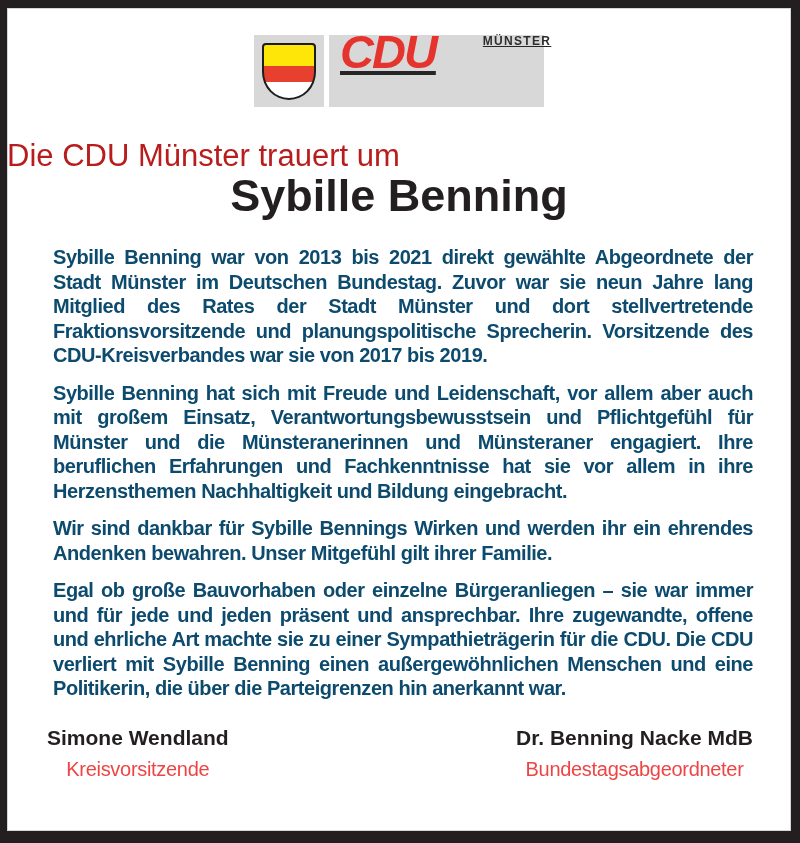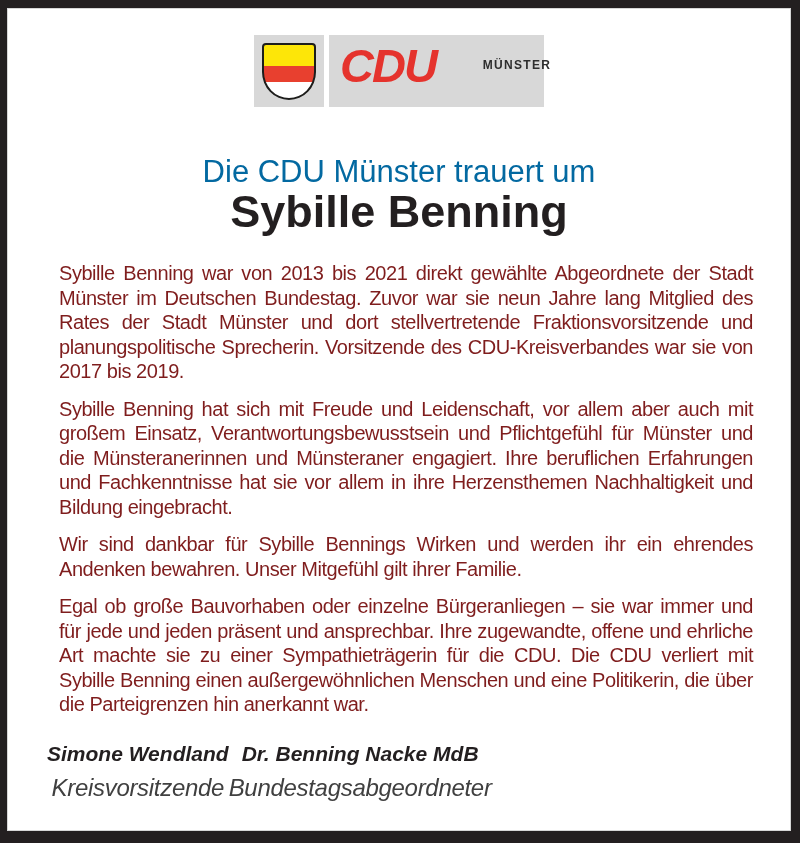--- a/index.html
+++ b/index.html
@@ -38,22 +38,23 @@
     border: 2px solid #1d1d1b;
     border-radius: 4px 4px 27px 27px / 4px 4px 28px 28px;
     background: linear-gradient(to bottom,
       #fde608 0%, #fde608 39%,
       #e8402f 39%, #e8402f 70%,
       #ffffff 70%, #ffffff 100%);
   }
   .text-box {
     width: 215px;
     display: flex;
-    align-items: center;
+    align-items: flex-start;
     padding: 0 0 11px 11px;
+    text-decoration: underline;
   }
   .cdu-word {
     font-size: 47px;
     font-weight: bold;
     font-style: italic;
     letter-spacing: -2px;
     line-height: 0.72;
     color: #e5332d;
   }
   .city-word {
@@ -62,67 +63,68 @@
     letter-spacing: 1.3px;
     color: #2e2e2e;
     margin-left: 16px;
     line-height: 1;
     padding-bottom: 2px;
     padding-left: 31px;
   }
 
   
   .intro {
-    margin-top: 49px;
-    text-align: center;
+    margin-top: 33px;
+    text-align: left;
     font-size: 31px;
     font-weight: 400;
     line-height: 1;
-    color: #0369a1;
+    color: #b91c1c;
   }
   .name {
     margin: 2px 0 0 0;
     text-align: center;
     font-size: 45px;
     font-weight: bold;
     line-height: 1;
     color: #231f20;
   }
 
   
   .body-text {
     margin: 27px 38px 0 40px;
   }
   .body-text p {
-    margin: 0 0 13px 12px;
+    margin: 0 0 13px 6px;
     font-size: 20px;
     line-height: 24.5px;
     letter-spacing: -0.45px;
     text-align: justify;
-    color: #7f1d1d;
+    color: #0c4a6e;
+    font-weight: bold;
   }
 
   
   .signatures {
     margin: 25px 38px 0 40px;
     display: flex;
-    font-style: italic;
+    justify-content: space-between;
   }
   .sig-col { text-align: center; }
   .sig-name {
     font-size: 21px;
     font-weight: bold;
     line-height: 1.1;
     color: #231f20;
   }
   .sig-title {
     margin-top: 9px;
-    font-size: 24px;
+    font-size: 20px;
     letter-spacing: -0.3px;
-    color: #404040;
+    color: #ef4444;
   }
 </style>
 </head>
 <body>
 
 <div class="page">
 
   <div class="logo-row">
     <div class="logo-box shield-box">
       <div class="shield"></div>

